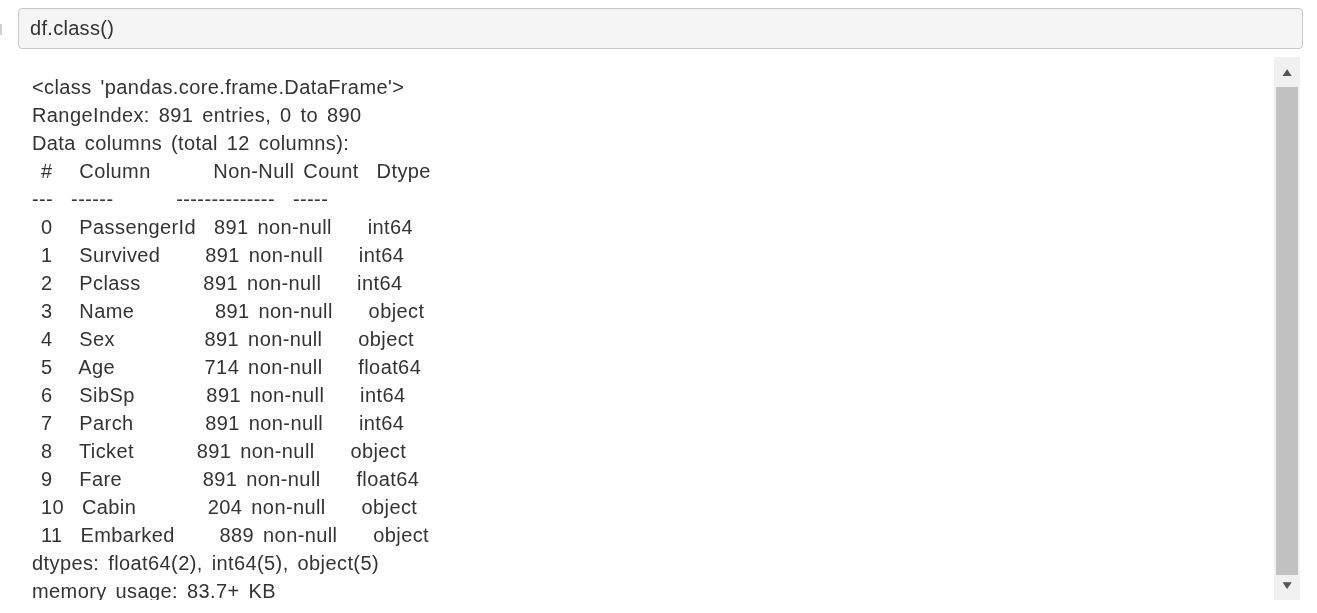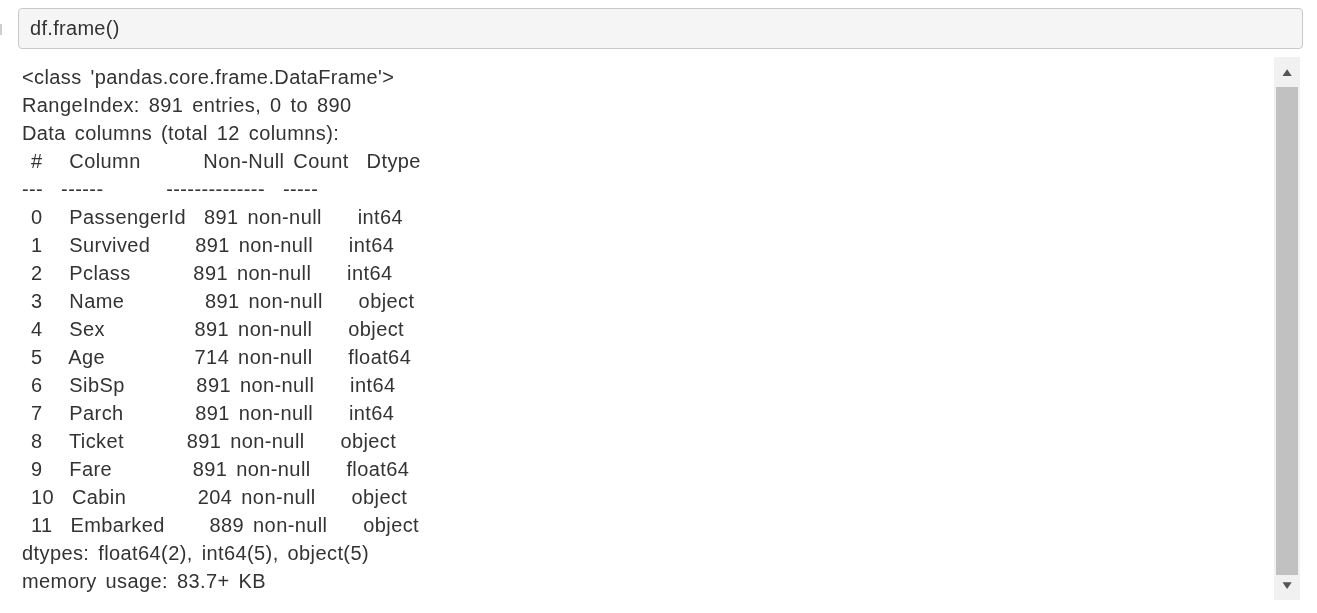--- a/index.html
+++ b/index.html
@@ -42,21 +42,21 @@
     height: 11px;
     background: #cfcfcf;
   }
 
   
   .output-area { position: absolute; left: 0; top: 55px; width: 1274px; height: 545px; overflow: hidden; }
   .output-pre {
     position: absolute;
     left: 20px;
     top: 6px;
-    margin: 2px;
+    margin: 12px;
     font-family: inherit;
     font-size: 20px;
     line-height: 28px;
     letter-spacing: .4px;
     word-spacing: 3px;
     white-space: pre;
     color: var(--text, #333333);
   }
 
   
@@ -94,21 +94,21 @@
     width: 22px;
     height: 488px;
     background: var(--scroll_thumb, #c1c1c1);
   }
 </style>
 </head>
 <body>
 
 <div class="edge-mark"></div>
 
-<div class="code-input">df.frame()</div>
+<div class="code-input">df.class()</div>
 
 <div class="output-area">
   <pre class="output-pre">&lt;class 'pandas.core.frame.DataFrame'&gt;
 RangeIndex: 891 entries, 0 to 890
 Data columns (total 12 columns):
  #   Column       Non-Null Count  Dtype
 ---  ------       --------------  -----
  0   PassengerId  891 non-null    int64
  1   Survived     891 non-null    int64
  2   Pclass       891 non-null    int64

